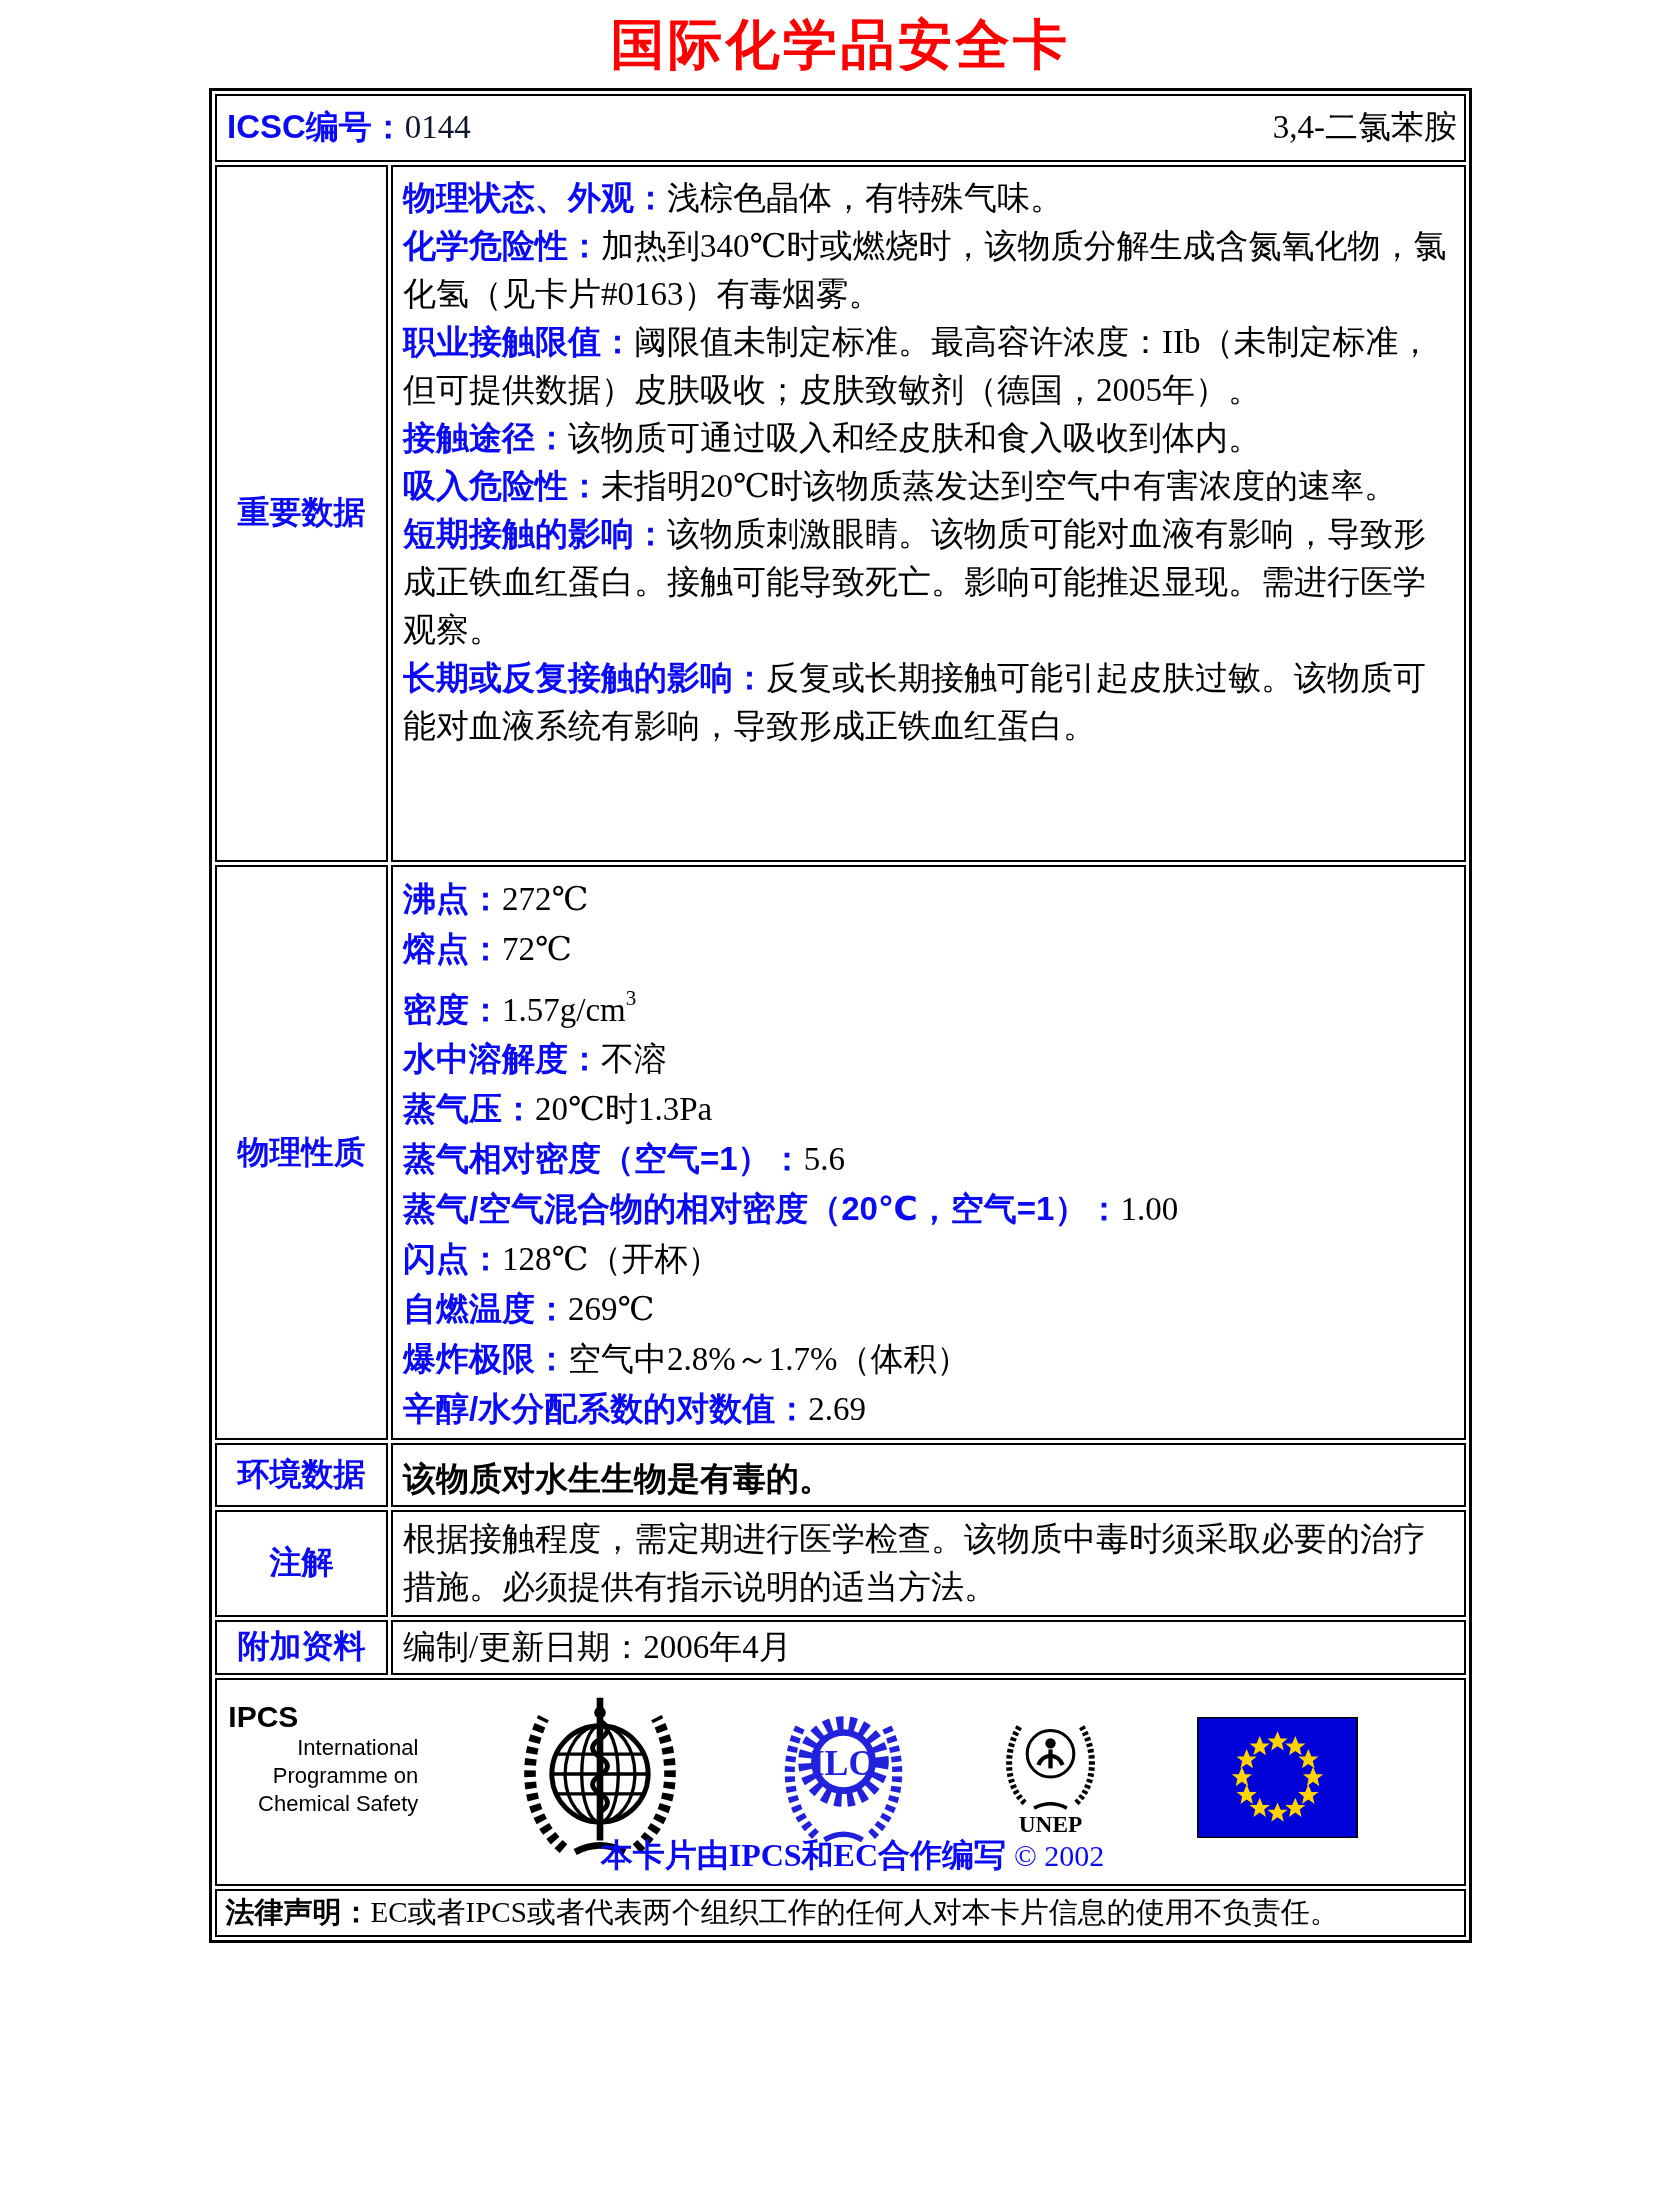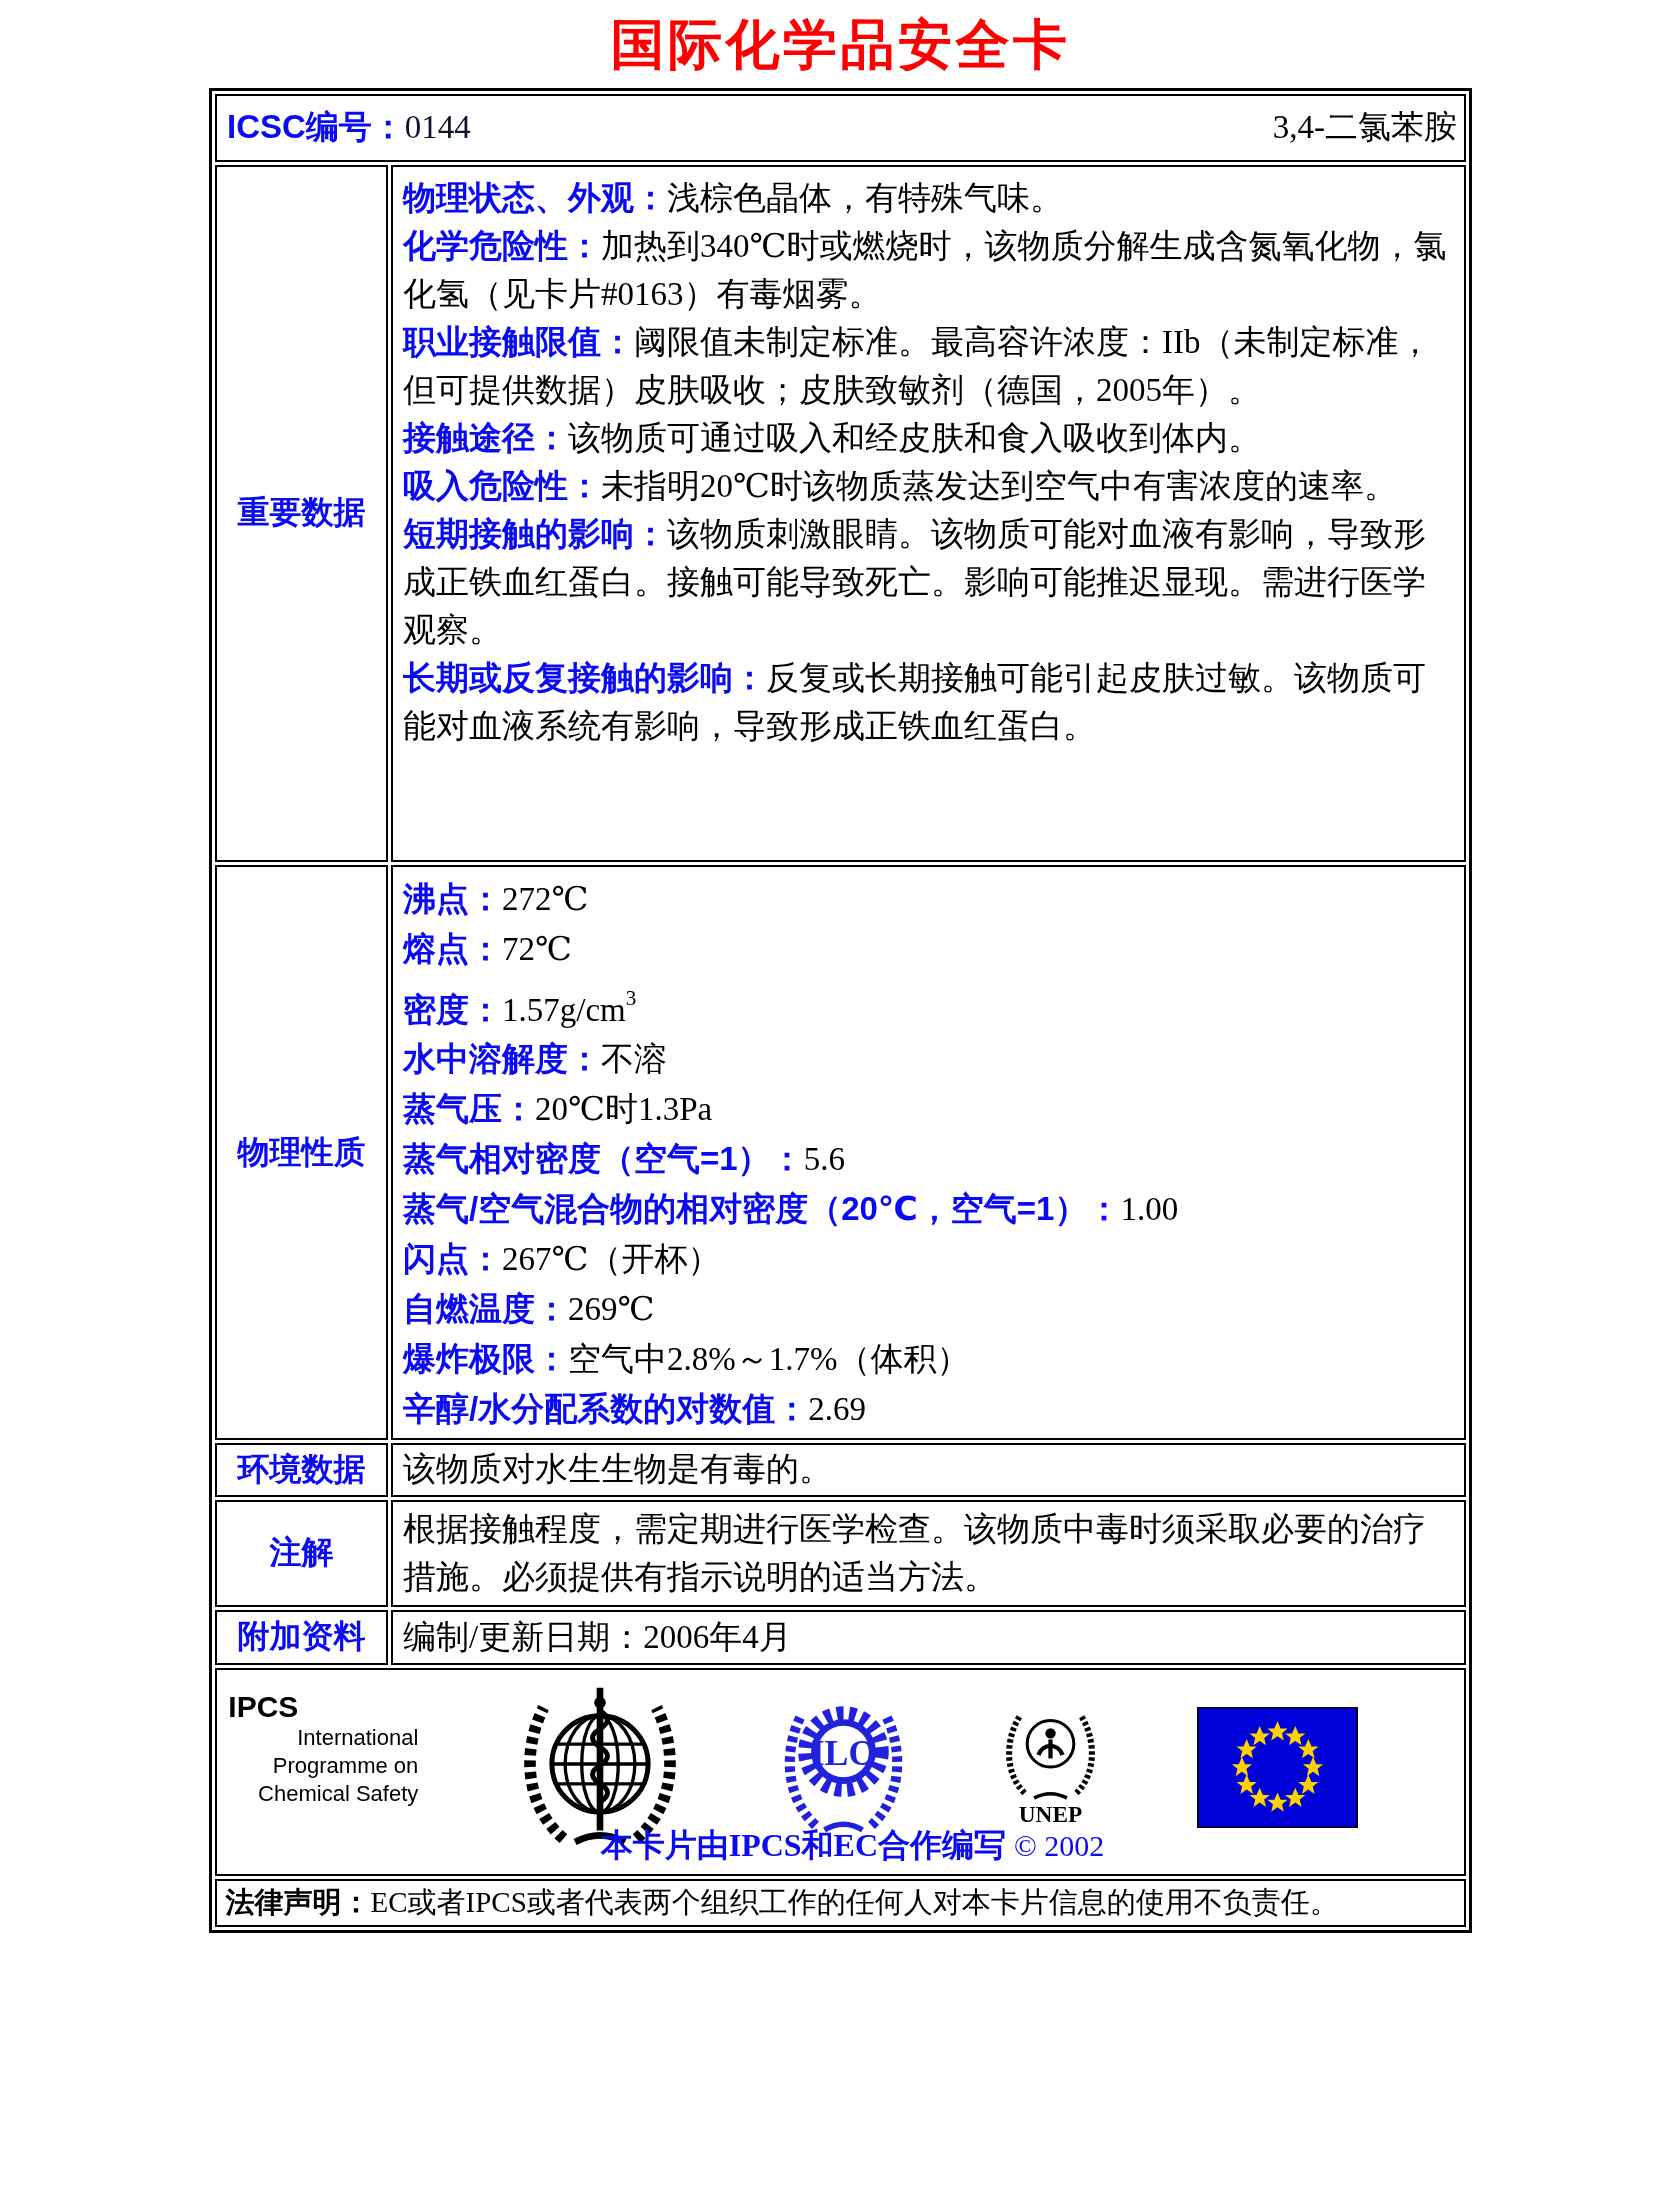--- a/index.html
+++ b/index.html
@@ -16,21 +16,21 @@
   .blue-lbl{color:var(--label_blue,#0000FF);font-weight:bold;
             font-family:"Liberation Sans","DejaVu Sans",sans-serif;font-size:33px;}
   .hdr-num{font-size:33px;color:#0f172a;text-align:center;}
   .hdr-right{font-size:33px;color:#000;}
   .label-cell{width:173px;text-align:center;vertical-align:middle;padding:0 2.8px;}
   .sec-label{color:var(--label_blue,#0000FF);font-weight:bold;font-size:32px;
              font-family:"Liberation Sans","DejaVu Sans",sans-serif;}
   .content-cell{padding:7px 10px 4.2px 10px;font-size:33px;line-height:48px;}
   .r-important .content-cell{height:697px;}
   .r-physical  .content-cell{height:571px;line-height:49px;}
-  .r-env  .content-cell{height:46px;vertical-align:middle;padding-top:0;padding-bottom:1.4px;}
+  .r-env  .content-cell{height:46px;vertical-align:middle;padding-top:10px;padding-bottom:1.4px;font-weight:bold;}
   .r-notes .content-cell{height:107px;vertical-align:middle;padding-top:1.4px;padding-bottom:1.4px;}
   .r-add  .content-cell{height:46px;vertical-align:middle;padding-top:1.4px;padding-bottom:1.4px;}
   .item{margin:0;}
   .item .lbl{color:var(--label_blue,#0000FF);font-weight:bold;
              font-family:"Liberation Sans","DejaVu Sans",sans-serif;}
   .item .sup{font-size:21px;vertical-align:15.5px;}
   .footer-cell{height:208px;position:relative;padding:0;}
   .logos{display:flex;justify-content:space-between;align-items:flex-start;
          padding:10px 106px 0 11.3px;}
   .ipcs-block{width:190px;padding-top:10px;font-family:"Liberation Sans","DejaVu Sans",sans-serif;}
@@ -95,21 +95,21 @@
         <span class="sec-label">物理性质</span>
       </td>
       <td class="content-cell">
         <div class="item"><span class="lbl">沸点：</span><span>272℃</span></div>
         <div class="item"><span class="lbl">熔点：</span><span>72℃</span></div>
         <div class="item"><span class="lbl">密度：</span><span>1.57g/cm</span><sup class="sup">3</sup></div>
         <div class="item"><span class="lbl">水中溶解度：</span><span>不溶</span></div>
         <div class="item"><span class="lbl">蒸气压：</span><span>20℃时1.3Pa</span></div>
         <div class="item"><span class="lbl">蒸气相对密度（空气=1）：</span><span>5.6</span></div>
         <div class="item"><span class="lbl">蒸气/空气混合物的相对密度（20℃，空气=1）：</span><span>1.00</span></div>
-        <div class="item"><span class="lbl">闪点：</span><span>267℃（开杯）</span></div>
+        <div class="item"><span class="lbl">闪点：</span><span>128℃（开杯）</span></div>
         <div class="item"><span class="lbl">自燃温度：</span><span>269℃</span></div>
         <div class="item"><span class="lbl">爆炸极限：</span><span>空气中2.8%～1.7%（体积）</span></div>
         <div class="item"><span class="lbl">辛醇/水分配系数的对数值：</span><span>2.69</span></div>
       </td>
     </tr>
 
     <tr class="r-env">
       <td class="label-cell">
         <span class="sec-label">环境数据</span>
       </td>

